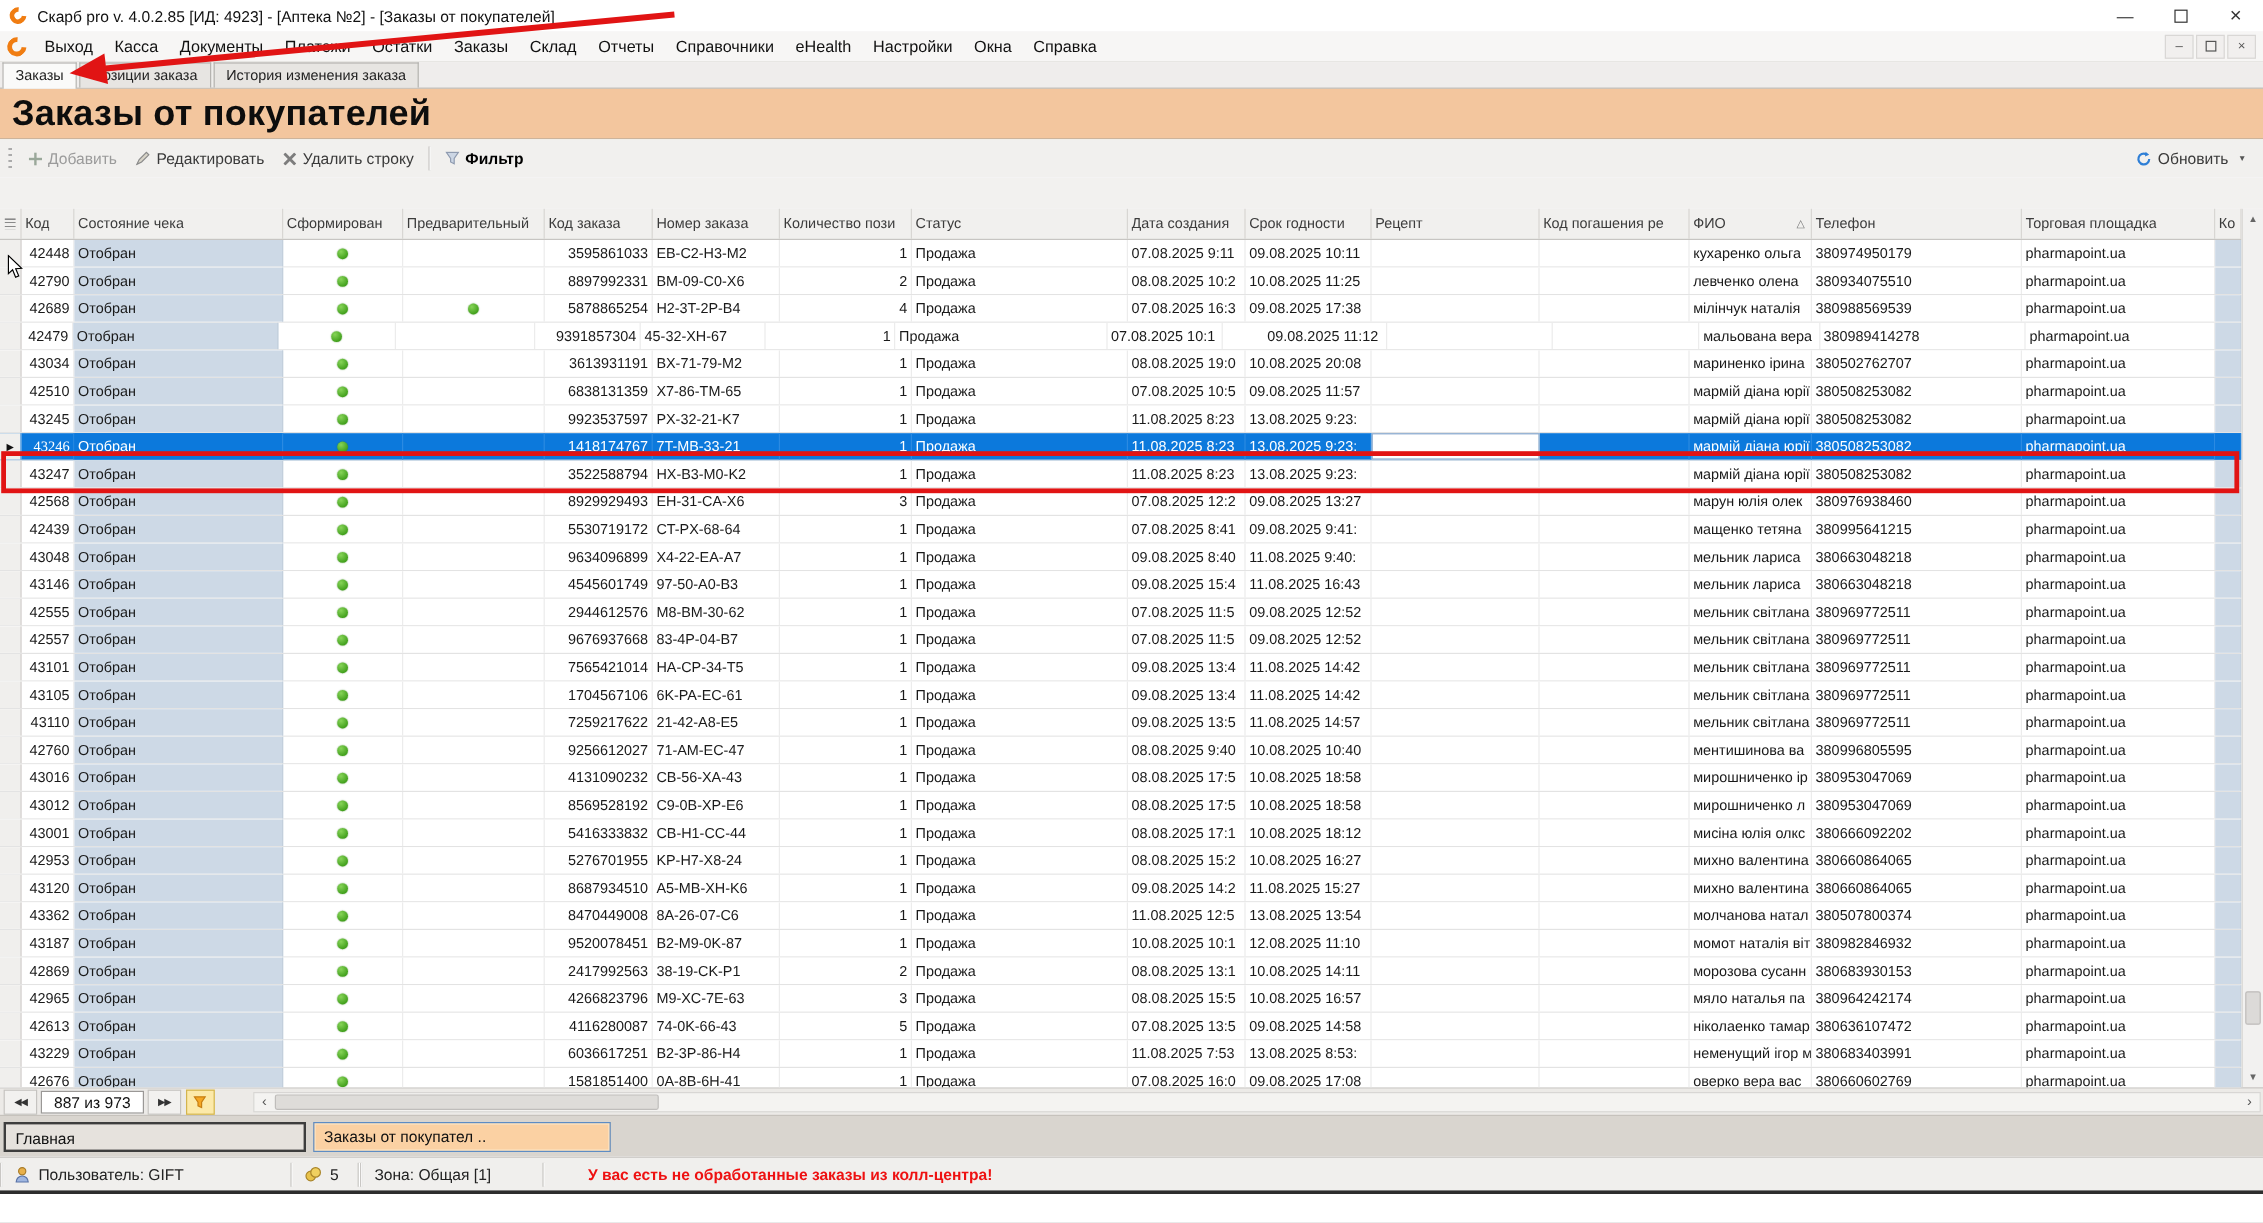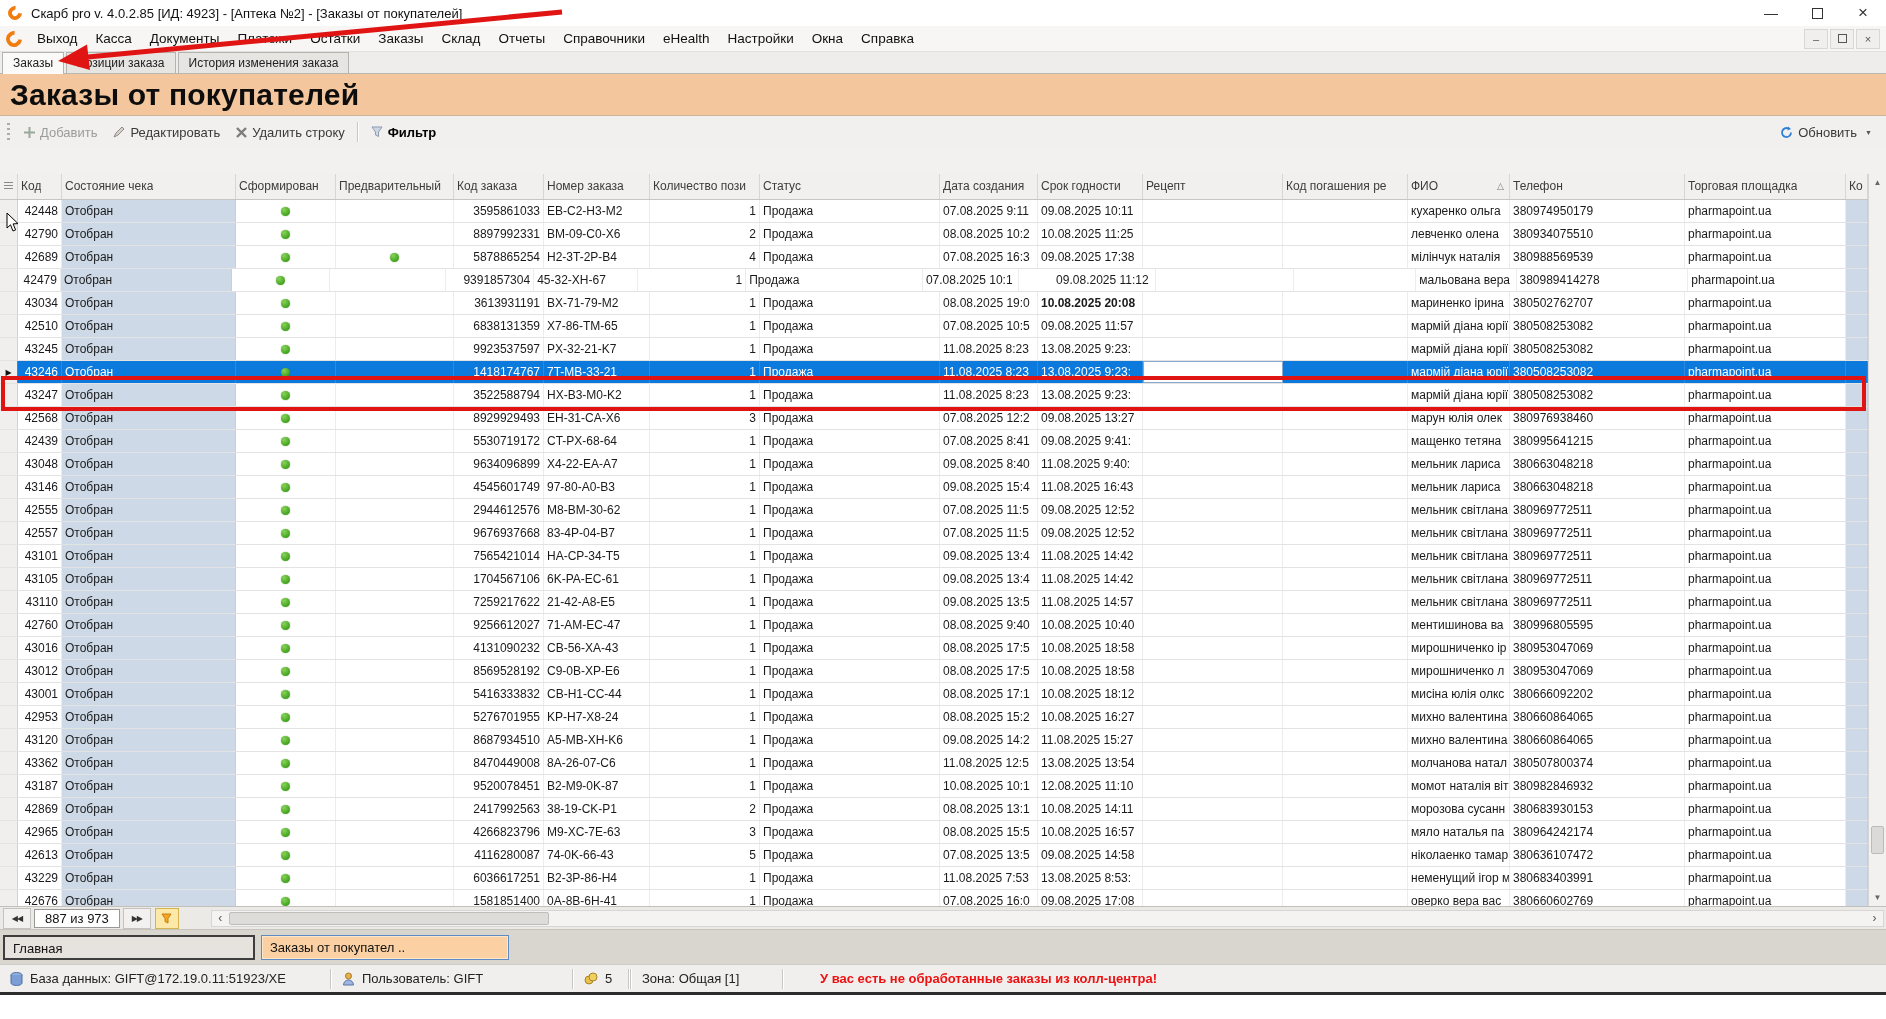--- a/index.html
+++ b/index.html
@@ -369,21 +369,21 @@
             <div class="dotwrap">
               <div class="gdot"></div>
             </div>
           </div>
           <div class="tcell" style="width: 118px;"></div>
           <div class="tcell r" style="width: 90px;">3613931191</div>
           <div class="tcell" style="width: 106px;">BX-71-79-M2</div>
           <div class="tcell r" style="width: 110px;">1</div>
           <div class="tcell" style="width: 180px;">Продажа</div>
           <div class="tcell" style="width: 98px;">08.08.2025 19:0</div>
-          <div class="tcell" style="width: 105px; font-weight: bold;">10.08.2025 20:08</div>
+          <div class="tcell" style="width: 105px;">10.08.2025 20:08</div>
           <div class="tcell" style="width: 140px;"></div>
           <div class="tcell" style="width: 125px;"></div>
           <div class="tcell" style="width: 102px;">мариненко ірина</div>
           <div class="tcell" style="width: 175px;">380502762707</div>
           <div class="tcell" style="width: 161px;">pharmapoint.ua</div>
           <div class="tcell tint" style="width: 22px;"></div>
         </div>
         <div class="trow">
           <div class="tcell ind" style="width: 18px;"></div>
           <div class="tcell r" style="width: 44px;">42510</div>
@@ -425,21 +425,21 @@
           <div class="tcell" style="width: 105px;">13.08.2025 9:23:</div>
           <div class="tcell" style="width: 140px;"></div>
           <div class="tcell" style="width: 125px;"></div>
           <div class="tcell" style="width: 102px;">мармій діана юрії</div>
           <div class="tcell" style="width: 175px;">380508253082</div>
           <div class="tcell" style="width: 161px;">pharmapoint.ua</div>
           <div class="tcell tint" style="width: 22px;"></div>
         </div>
         <div class="trow sel">
           <div class="tcell ind" style="width: 18px;">▶</div>
-          <div class="tcell r" style="width: 44px;">43246</div>
+          <div class="tcell r" style="width: 44px; font-family: Liberation Serif, serif;">43246</div>
           <div class="tcell tint" style="width: 174px;">Отобран</div>
           <div class="tcell" style="width: 100px;">
             <div class="dotwrap">
               <div class="gdot"></div>
             </div>
           </div>
           <div class="tcell" style="width: 118px;"></div>
           <div class="tcell r" style="width: 90px;">1418174767</div>
           <div class="tcell" style="width: 106px;">7T-MB-33-21</div>
           <div class="tcell r" style="width: 110px;">1</div>
@@ -549,21 +549,21 @@
           <div class="tcell ind" style="width: 18px;"></div>
           <div class="tcell r" style="width: 44px;">43146</div>
           <div class="tcell tint" style="width: 174px;">Отобран</div>
           <div class="tcell" style="width: 100px;">
             <div class="dotwrap">
               <div class="gdot"></div>
             </div>
           </div>
           <div class="tcell" style="width: 118px;"></div>
           <div class="tcell r" style="width: 90px;">4545601749</div>
-          <div class="tcell" style="width: 106px;">97-80-A0-B3</div>
+          <div class="tcell" style="width: 106px;">97-50-A0-B3</div>
           <div class="tcell r" style="width: 110px;">1</div>
           <div class="tcell" style="width: 180px;">Продажа</div>
           <div class="tcell" style="width: 98px;">09.08.2025 15:4</div>
           <div class="tcell" style="width: 105px;">11.08.2025 16:43</div>
           <div class="tcell" style="width: 140px;"></div>
           <div class="tcell" style="width: 125px;"></div>
           <div class="tcell" style="width: 102px;">мельник лариса</div>
           <div class="tcell" style="width: 175px;">380663048218</div>
           <div class="tcell" style="width: 161px;">pharmapoint.ua</div>
           <div class="tcell tint" style="width: 22px;"></div>
@@ -1006,29 +1006,20 @@
       <div class="hs-btn">›</div>
     </div>
   </div>
 
   <div class="wintabs">
     <div class="wtab home">Главная</div>
     <div class="wtab current">Заказы от покупател ..</div>
   </div>
 
   <div class="statusbar">
-    <div class="seg" style="width:330px;">
-      <span class="icon">
-        <svg width="13" height="14">
-            <ellipse cx="6.5" cy="3" rx="5.5" ry="2.5" fill="#8fb0dd" stroke="#4a6fa5"></ellipse>
-            <path d="M1 3 V11 A5.5 2.5 0 0 0 12 11 V3" fill="#7b9fd4" stroke="#4a6fa5"></path>
-          </svg>
-      </span>
-      <span>База данных: GIFT@172.19.0.11:51923/XE</span>
-    </div>
     <div class="segsep"></div>
     <div class="seg" style="width:240px;">
       <span class="icon">
         <svg width="13" height="14">
             <circle cx="6.5" cy="4" r="3" fill="#e8b04a" stroke="#a97c2a"></circle>
             <path d="M1.5 13 A5 5 0 0 1 11.5 13 Z" fill="#9fb6e0" stroke="#5a74a8"></path>
           </svg>
       </span>
       <span>Пользователь: GIFT</span>
     </div>

